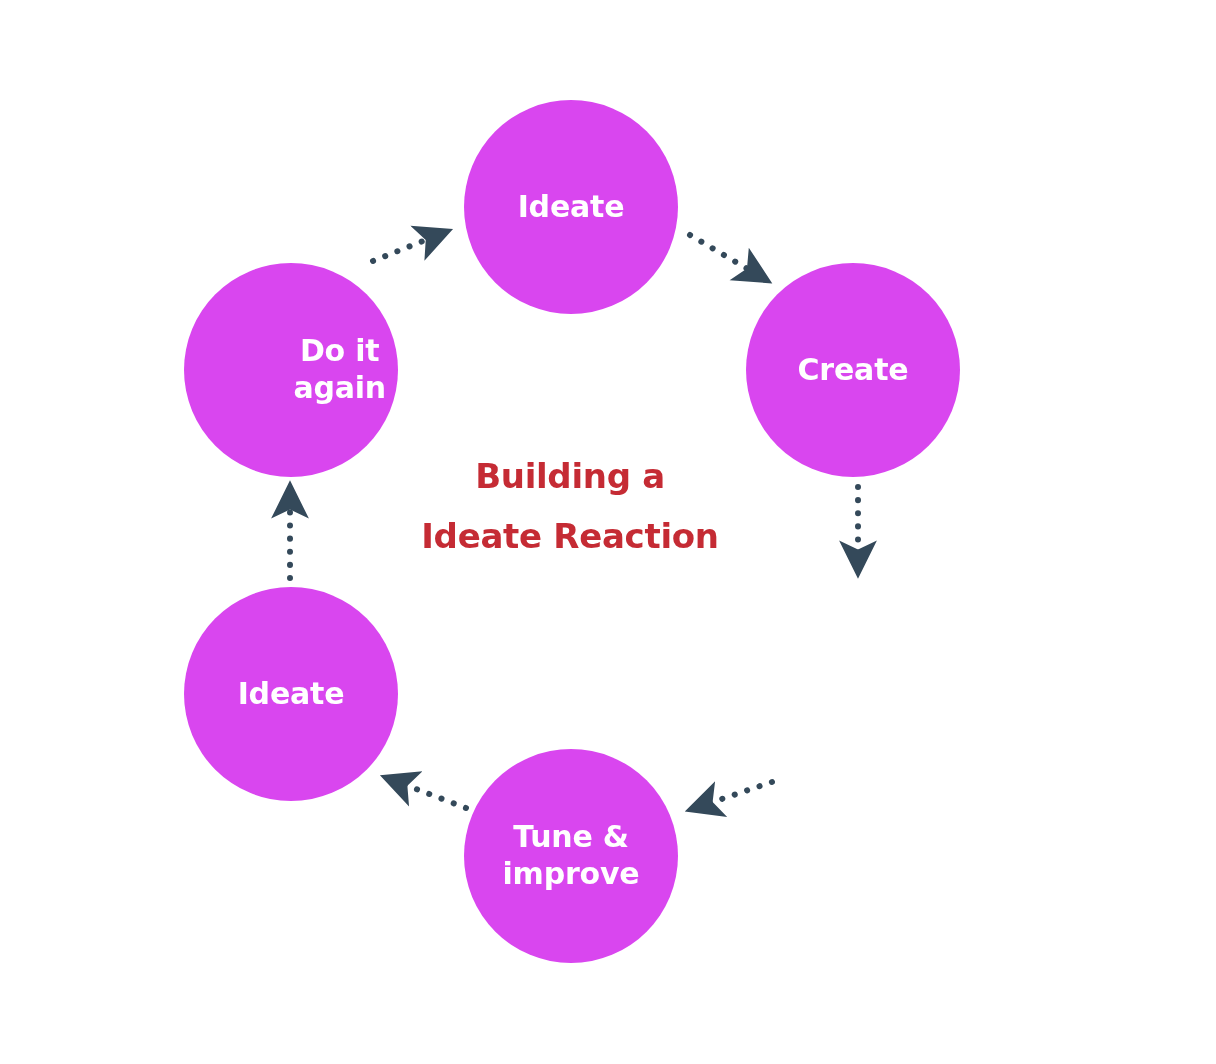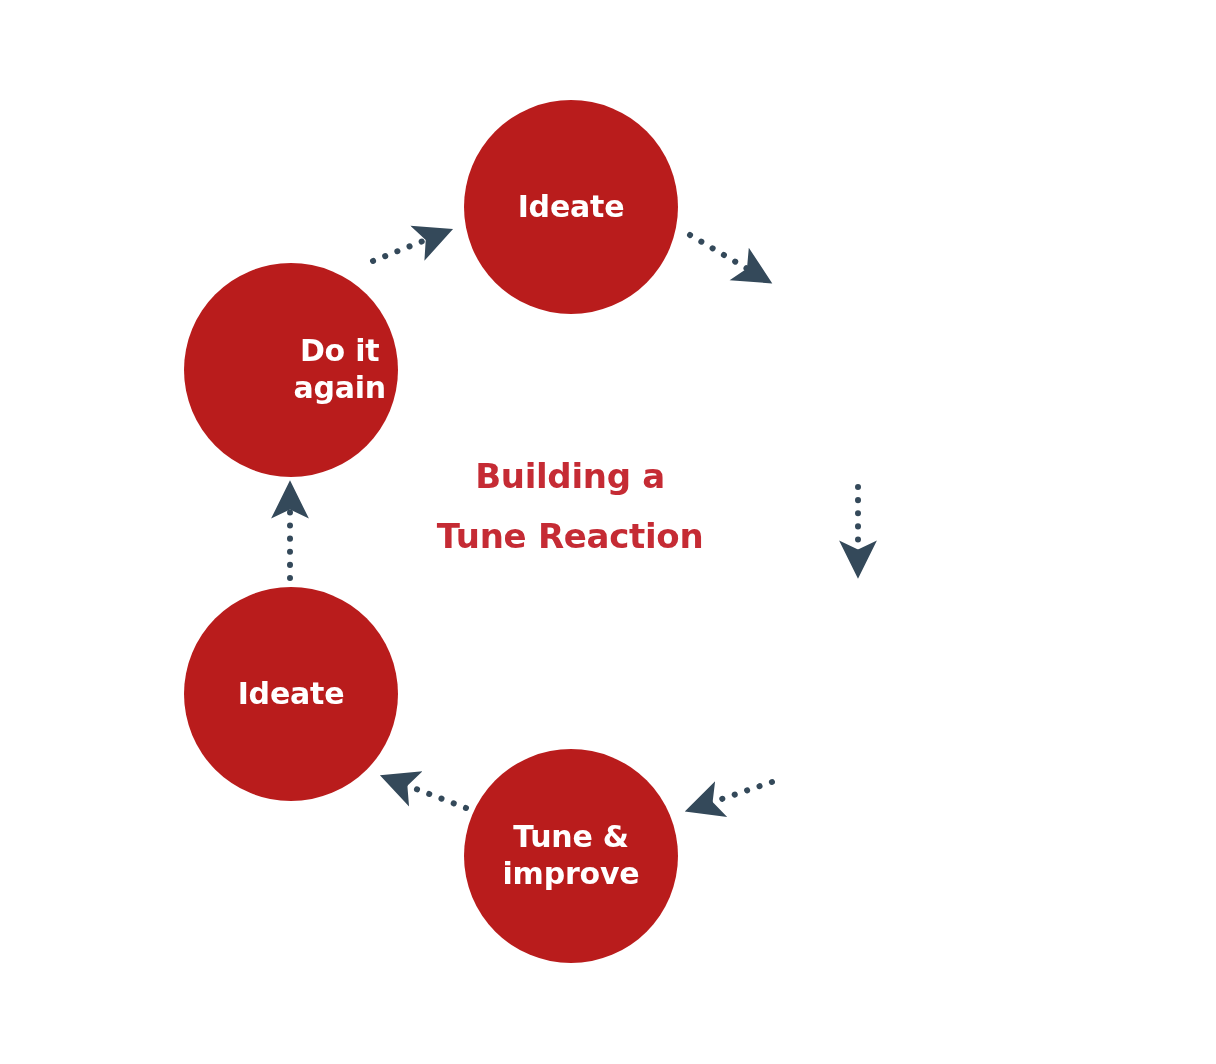--- a/index.html
+++ b/index.html
@@ -23,21 +23,21 @@
     position: absolute;
     left: 0;
     top: 0;
     width: 1216px;
     height: 1064px;
     pointer-events: none;
   }
   .node {
     position: absolute;
     border-radius: 50%;
-    background: #b91c1c;
+    background: #d946ef;
     display: flex;
     align-items: center;
     justify-content: center;
     text-align: center;
     box-sizing: border-box;
   }
   .node-label {
     color: #ffffff;
     font-weight: bold;
     font-size: 30px;
@@ -79,32 +79,35 @@
       <path d="M 772,782 L 695,808"></path>
       <path d="M 466,808 L 390,779"></path>
       <path d="M 290,578 L 290,491"></path>
     </g>
   </svg>
 
   <div class="node" style="left:464px; top:100px; width:214px; height:214px;">
     <span class="node-label">Ideate</span>
   </div>
 
+  <div class="node" style="left:746px; top:263px; width:214px; height:214px;">
+    <span class="node-label">Create</span>
+  </div>
 
 
   <div class="node" style="left:464px; top:749px; width:214px; height:214px;">
     <span class="node-label">Tune &amp;
 improve</span>
   </div>
 
   <div class="node" style="left:184px; top:587px; width:214px; height:214px;">
     <span class="node-label">Ideate</span>
   </div>
 
   <div class="node" style="left:184px; top:263px; width:214px; height:214px;justify-content:flex-end;">
     <span class="node-label">Do it
 again</span>
   </div>
 
   <div id="center-title">Building a
-Tune Reaction</div>
+Ideate Reaction</div>
 
 </div>
 
 </body></html>

